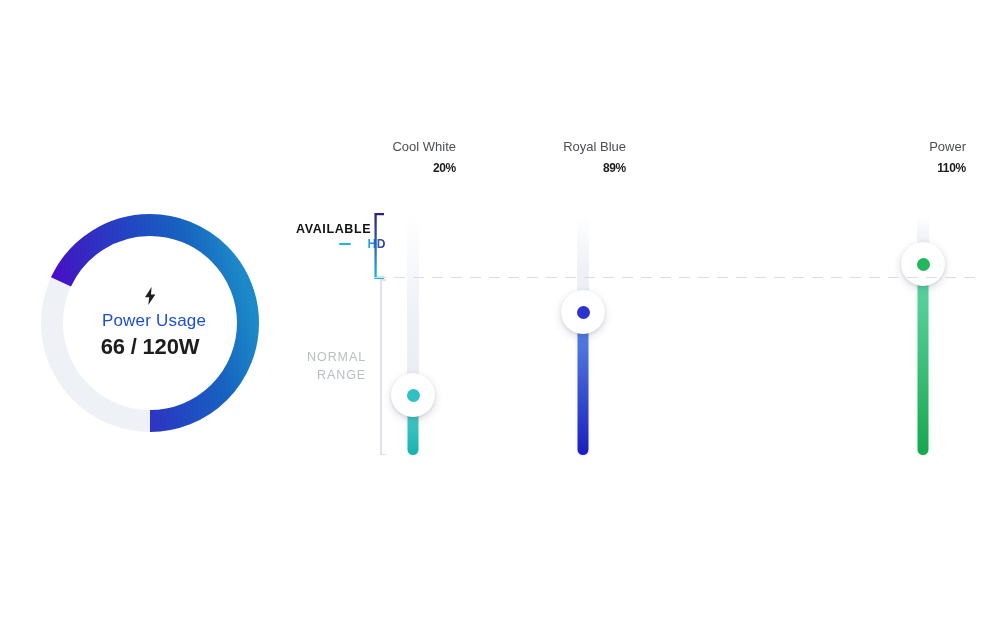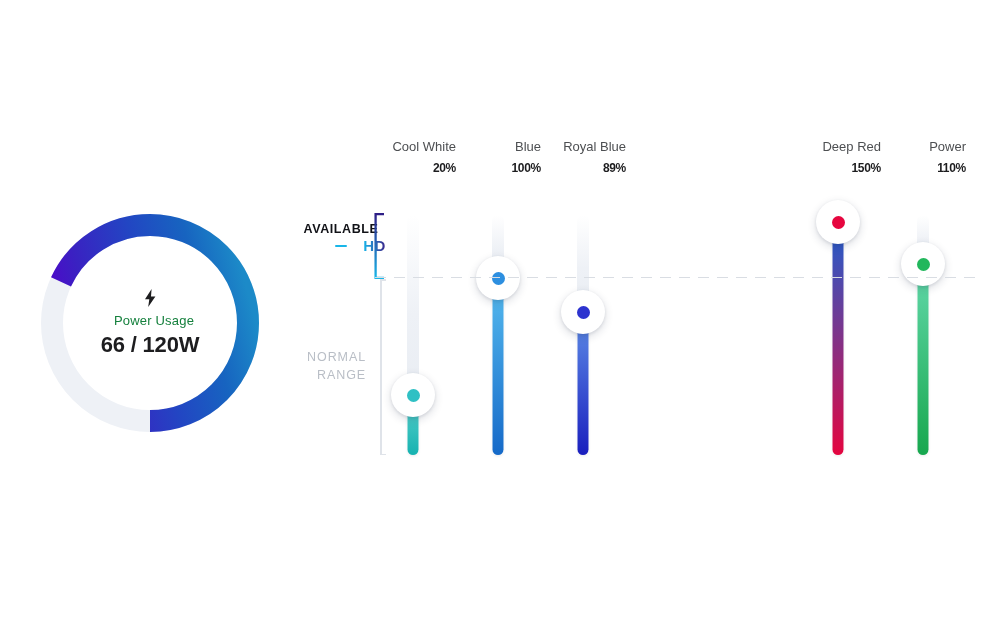--- a/index.html
+++ b/index.html
@@ -21,21 +21,21 @@
   .gauge-center{
     position:absolute;left:0;top:0;width:224px;height:254px;
     display:flex;flex-direction:column;align-items:center;justify-content:center;
     pointer-events:none;
   }
   .bolt-icon{
     width:16px;height:20px;margin-bottom:6px;
     display:flex;align-items:center;justify-content:center;
   }
   .power-label{
-    font-size:13px;color:#15803d;letter-spacing:.2px;line-height:1.1;
+    font-size:17px;color:#1d4ed8;letter-spacing:.2px;line-height:1.1;
     margin-bottom:4px;font-weight:400;margin-left:8px;
   }
   .power-value{
     font-size:22px;color:#1d1d1f;font-weight:700;letter-spacing:-.2px;
   }
 
   
   #channels{position:absolute;left:375px;top:140px;width:600px;height:320px;}
 
   .chan{
@@ -78,26 +78,26 @@
   
   #ref-line{
     position:absolute;left:375px;top:277px;width:600px;height:1px;
     background:repeating-linear-gradient(to right,#d9dde3 0 11px,transparent 11px 19px);
   }
 
   
   #available-block{position:absolute;left:296px;top:222px;width:90px;}
   .avail-text{
     font-size:12.5px;font-weight:700;letter-spacing:.6px;color:#111217;
-    text-align:center;line-height:1.15;
+    text-align:left;line-height:1.15;
   }
   .hd-row{display:flex;align-items:center;justify-content:flex-end;gap:3px;margin-top:1px;}
   .hd-dash{width:12px;height:2px;background:#19b6e8;border-radius:1px;}
   .hd-text{
-    font-size:15px;font-weight:700;letter-spacing:.6px;
+    font-size:12px;font-weight:700;letter-spacing:.6px;
     background:linear-gradient(90deg,#16b9ec 0%,#3b2a8e 95%);
     -webkit-background-clip:text;background-clip:text;color:transparent;margin-left:13px;
   }
   #avail-bracket{position:absolute;left:374px;top:213px;width:12px;height:66px;}
   #normal-bracket{position:absolute;left:380px;top:279px;width:6px;height:176px;}
   #normal-bracket .nb-line{
     position:absolute;left:0;top:0;width:1.5px;height:100%;background:#dfe3e9;
   }
   #normal-bracket .nb-tick{
     position:absolute;left:0;width:6px;height:1.5px;background:#dfe3e9;
@@ -175,56 +175,32 @@
         <div class="chan-pct">20%</div>
         <div class="slider">
           <div class="track-bg" style="top: 0px; height: 180px;"></div>
           <div class="avail-line" style="top: 186px; height: 0px; background: linear-gradient(rgb(43, 31, 125), rgb(24, 184, 232));"></div>
           <div class="fill" style="top: 180px; height: 60px; background: linear-gradient(rgb(95, 211, 207), rgb(22, 178, 176));"></div>
           <div class="thumb" style="top: 180px;">
             <div class="thumb-dot" style="background: rgb(47, 192, 196);"></div>
           </div>
         </div>
       </div>
-      <div class="chan" style="left: 80px;">
-        <div class="chan-name">Blue</div>
-        <div class="chan-pct">100%</div>
-        <div class="slider">
-          <div class="track-bg" style="top: 0px; height: 63px;"></div>
-          <div class="avail-line" style="top: 69px; height: 0px; background: linear-gradient(rgb(43, 31, 125), rgb(27, 99, 201));"></div>
-          <div class="fill" style="top: 63px; height: 177px; background: linear-gradient(rgb(87, 189, 240), rgb(21, 105, 200));"></div>
-          <div class="thumb" style="top: 63px;">
-            <div class="thumb-dot" style="background: rgb(45, 143, 224);"></div>
-          </div>
-        </div>
-      </div>
       <div class="chan" style="left: 165px;">
         <div class="chan-name">Royal Blue</div>
         <div class="chan-pct">89%</div>
         <div class="slider">
           <div class="track-bg" style="top: 0px; height: 97px;"></div>
           <div class="avail-line" style="top: 103px; height: 0px; background: linear-gradient(rgb(43, 31, 125), rgb(25, 182, 232));"></div>
           <div class="fill" style="top: 97px; height: 143px; background: linear-gradient(rgb(95, 143, 232), rgb(26, 31, 190));"></div>
           <div class="thumb" style="top: 97px;">
             <div class="thumb-dot" style="background: rgb(45, 51, 207);"></div>
           </div>
         </div>
       </div>
-      <div class="chan" style="left: 420px;">
-        <div class="chan-name">Deep Red</div>
-        <div class="chan-pct">150%</div>
-        <div class="slider">
-          <div class="track-bg" style="top: 0px; height: 7px;"></div>
-          <div class="avail-line" style="top: 13px; height: 55px; background: linear-gradient(rgb(43, 31, 125), rgb(25, 182, 232));"></div>
-          <div class="fill" style="top: 7px; height: 233px; background: linear-gradient(rgb(29, 95, 208), rgb(228, 5, 63));"></div>
-          <div class="thumb" style="top: 7px;">
-            <div class="thumb-dot" style="background: rgb(230, 6, 63);"></div>
-          </div>
-        </div>
-      </div>
       <div class="chan" style="left: 505px;">
         <div class="chan-name">Power</div>
         <div class="chan-pct">110%</div>
         <div class="slider">
           <div class="track-bg" style="top: 0px; height: 49px;"></div>
           <div class="avail-line" style="top: 55px; height: 13px; background: linear-gradient(rgb(43, 31, 125), rgb(25, 182, 232));"></div>
           <div class="fill" style="top: 49px; height: 191px; background: linear-gradient(rgb(99, 217, 171), rgb(23, 167, 78));"></div>
           <div class="thumb" style="top: 49px;">
             <div class="thumb-dot" style="background: rgb(34, 183, 92);"></div>
           </div>

